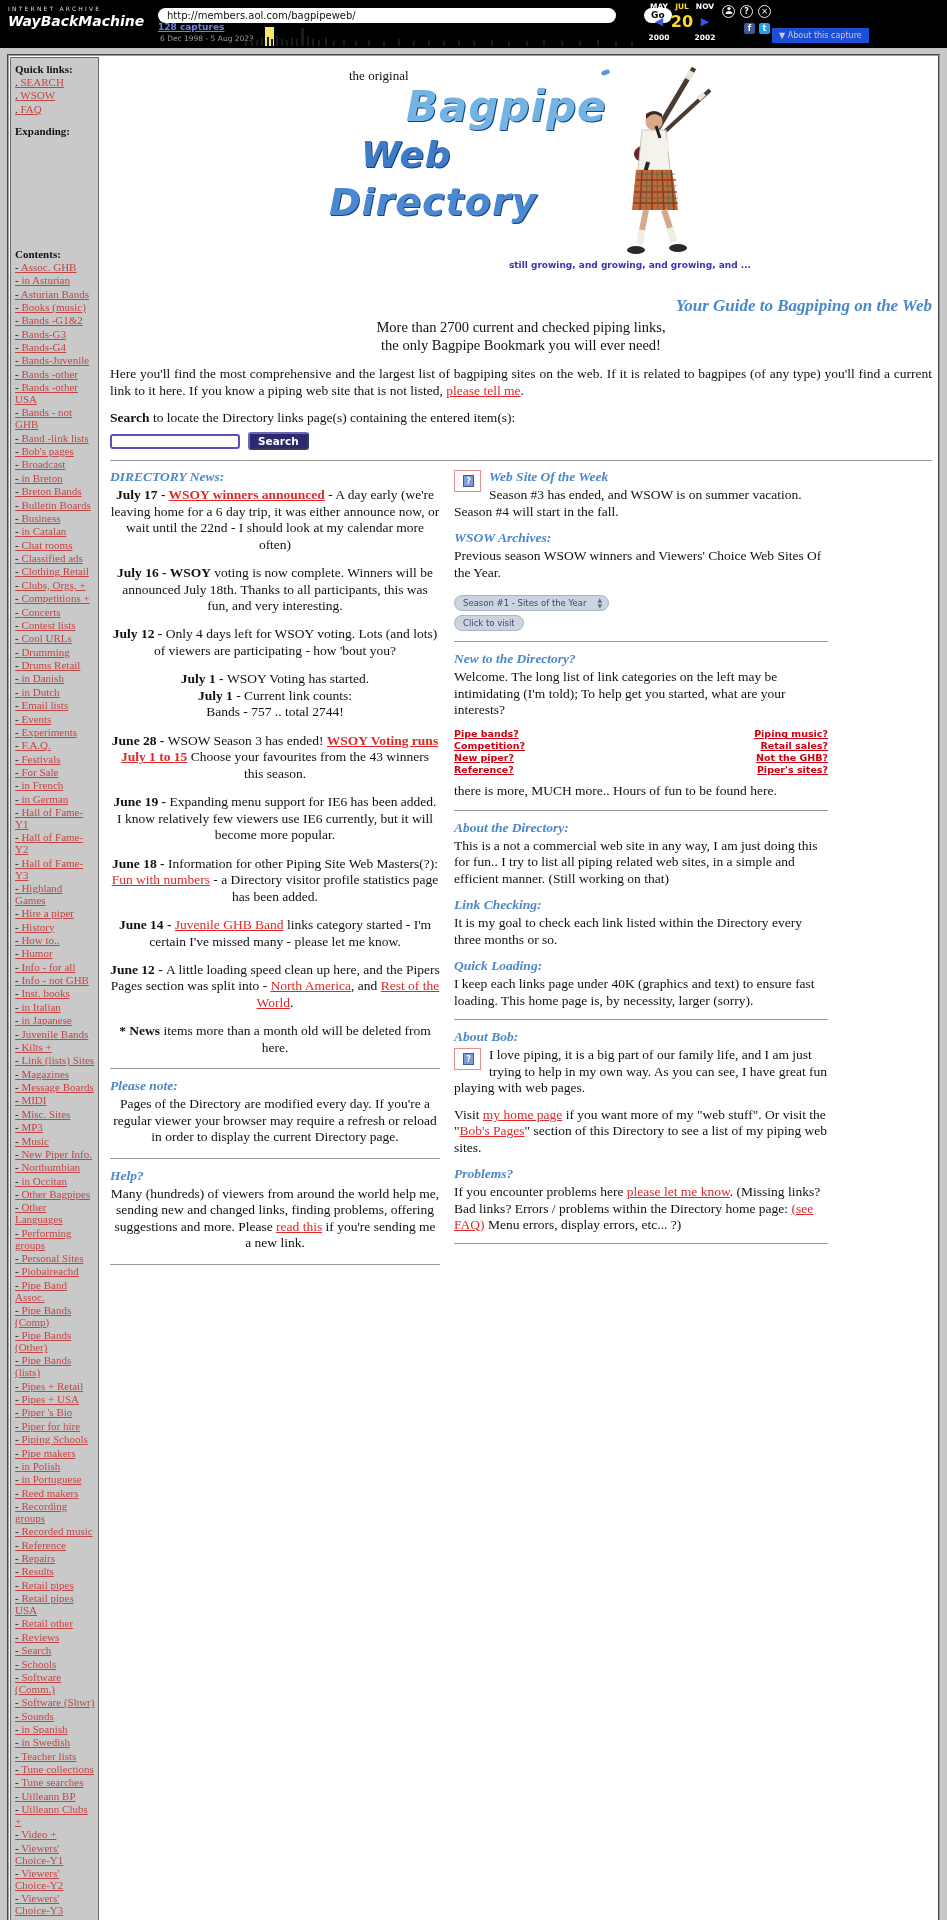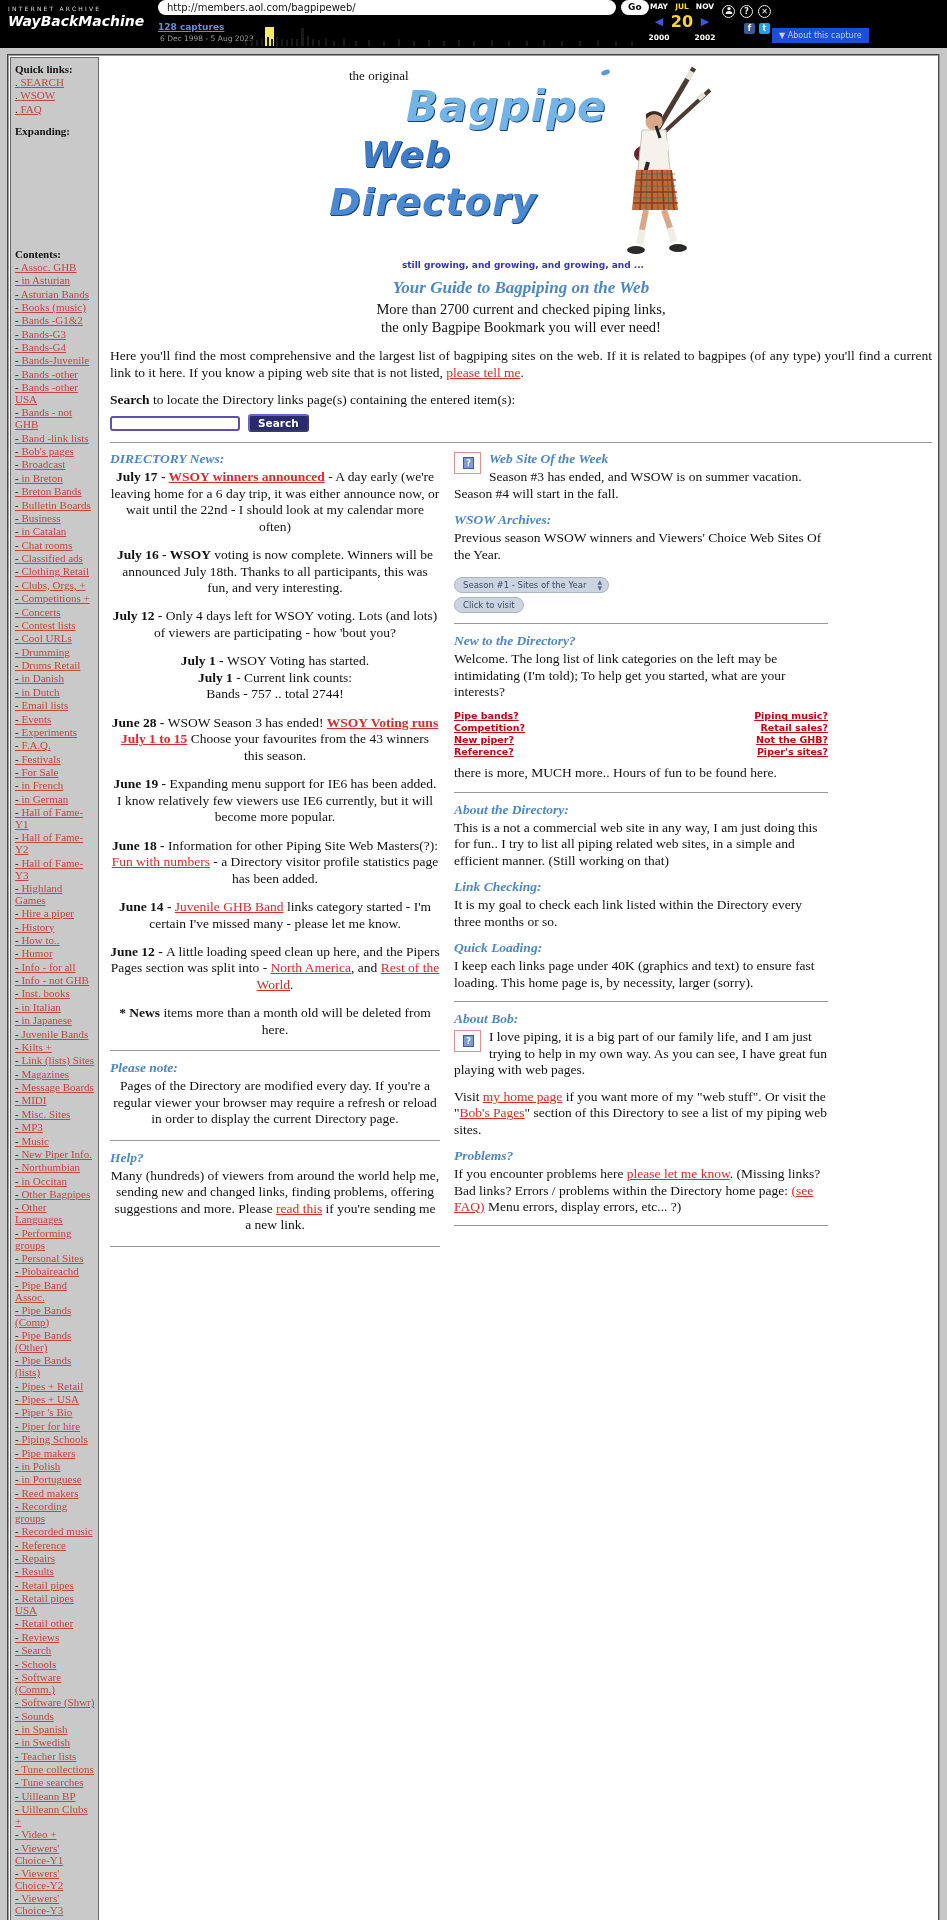--- a/index.html
+++ b/index.html
@@ -4,21 +4,21 @@
 <style>
   * { box-sizing: border-box; margin: 0; padding: 0; }
   html,body { width: 947px; }
   body { height: 1920px; background:#c7c7c7; font-family:"Liberation Serif", serif; overflow:hidden; }
 
   
   .wb { position:relative; height:48px; background:#000; color:#fff; }
   .wb-logo { position:absolute; left:8px; top:5px; }
   .wb-ia { font:6px "DejaVu Sans", sans-serif; letter-spacing:2.2px; color:#ddd; margin-bottom:2px; }
   .wb-wbm { font-weight:bold; font-size:14px; font-family:"DejaVu Sans", sans-serif; color:#fff; letter-spacing:0; line-height:1; font-style:italic; }
-  .wb-url-row { position:absolute; left:158px; top:0; display:flex; align-items:flex-end; }
+  .wb-url-row { position:absolute; left:158px; top:8px; display:flex; align-items:flex-end;gap:23px; }
   .wb-url { width:458px; height:15px; border:none; border-radius:8px; background:#fff; color:#111; font:10px "DejaVu Sans", sans-serif; padding:0 9px; }
   .wb-go { margin-left:5px; background:#fff; color:#000; border-radius:8px; font:bold 9px/15px "DejaVu Sans", sans-serif; padding:0 7px; cursor:pointer; }
   .wb-caps { position:absolute; left:158px; top:22px; color:#6b86e8; font:bold 9px "DejaVu Sans", sans-serif; text-decoration:underline; cursor:pointer; }
   .wb-range { position:absolute; left:160px; top:34px; color:#9a9a9a; font:7.5px "DejaVu Sans", sans-serif; }
   .wb-spark { position:absolute; left:243px; top:27px; }
   .wb-nav { position:absolute; left:648px; top:1px; display:grid; grid-template-columns:22px 24px 22px; text-align:center; font-family:"DejaVu Sans", sans-serif; }
   .wb-m { font-size:7.5px; font-weight:bold; color:#fff; line-height:11px; }
   .wb-m.jul { color:#ffd62e; }
   .wb-arrow { color:#3b55e6; font-size:11px; line-height:20px; cursor:pointer; }
   .wb-day { color:#ffd62e; font-size:16px; font-weight:bold; line-height:20px; }
@@ -47,23 +47,23 @@
   .main { flex:1; padding:4px 6px 0 10px; font-size:13.5px; color:#111; }
 
   .logo-wrap { position:relative; width:460px; height:208px; margin:2px auto 0 auto; }
   .the-original { position:absolute; left:58px; top:6px; font-size:13px; color:#111; }
   .logo-word { position:absolute; font-family:"DejaVu Sans", sans-serif; font-weight:bold; font-style:italic; letter-spacing:1px; text-shadow:1px 1px 0 #16427e; }
   .logo-bagpipe { left:115px; top:20px; font-size:42px; color:#74b4e4; }
   .logo-web { left:70px; top:72px; font-size:36px; color:#3f7cc8; }
   .logo-directory { left:38px; top:118px; font-size:38px; color:#4a88d0; }
   .logo-idot { position:absolute; left:310px; top:8px; width:9px; height:5px; background:#5a9ad8; border-radius:50%; transform:rotate(-20deg); }
   .piper { position:absolute; right:28px; top:0; }
-  .tagline { position:absolute; left:4px; right:0; bottom:0; text-align:center; font:bold 9px "DejaVu Sans", sans-serif; color:#3535b5; }
-
-  .guide { text-align:center; color:#4b87c9; font-weight:bold; font-style:italic; font-size:17px; margin:8px 0 2px 0; }
+  .tagline { position:absolute; left:4px; right:0; bottom:0; text-align:right; font:bold 9px "DejaVu Sans", sans-serif; color:#3535b5; }
+
+  .guide { text-align:right; color:#4b87c9; font-weight:bold; font-style:italic; font-size:17px; margin:26px 0 2px 0; }
   .sub { text-align:center; font-size:14.5px; line-height:1.25; }
   .intro { margin:12px 0 0 0; text-align:justify; line-height:1.22; }
   .rlink { color:#e02828; text-decoration:underline; cursor:pointer; }
   .search-line { margin:11px 0 6px 0;font-family:Liberation Serif, serif; }
   .search-row { margin:4px 0 2px 0; display:flex; align-items:center; }
   .search-input { width:130px; height:15px; border:2px solid #5b4fc0; border-radius:3px; background:#fff; margin-right:8px; font:11px "DejaVu Sans", sans-serif; padding:0 3px; }
   .search-btn { background:#2a2a6e; color:#fff; font:bold 10.5px "DejaVu Sans", sans-serif; border:2px outset #6a6ab8; border-radius:3px; padding:1px 8px; cursor:pointer; }
 
   .mhr { border:none; border-top:1px solid #999; margin:10px 0 8px 0; }
   .cols { display:flex; }

